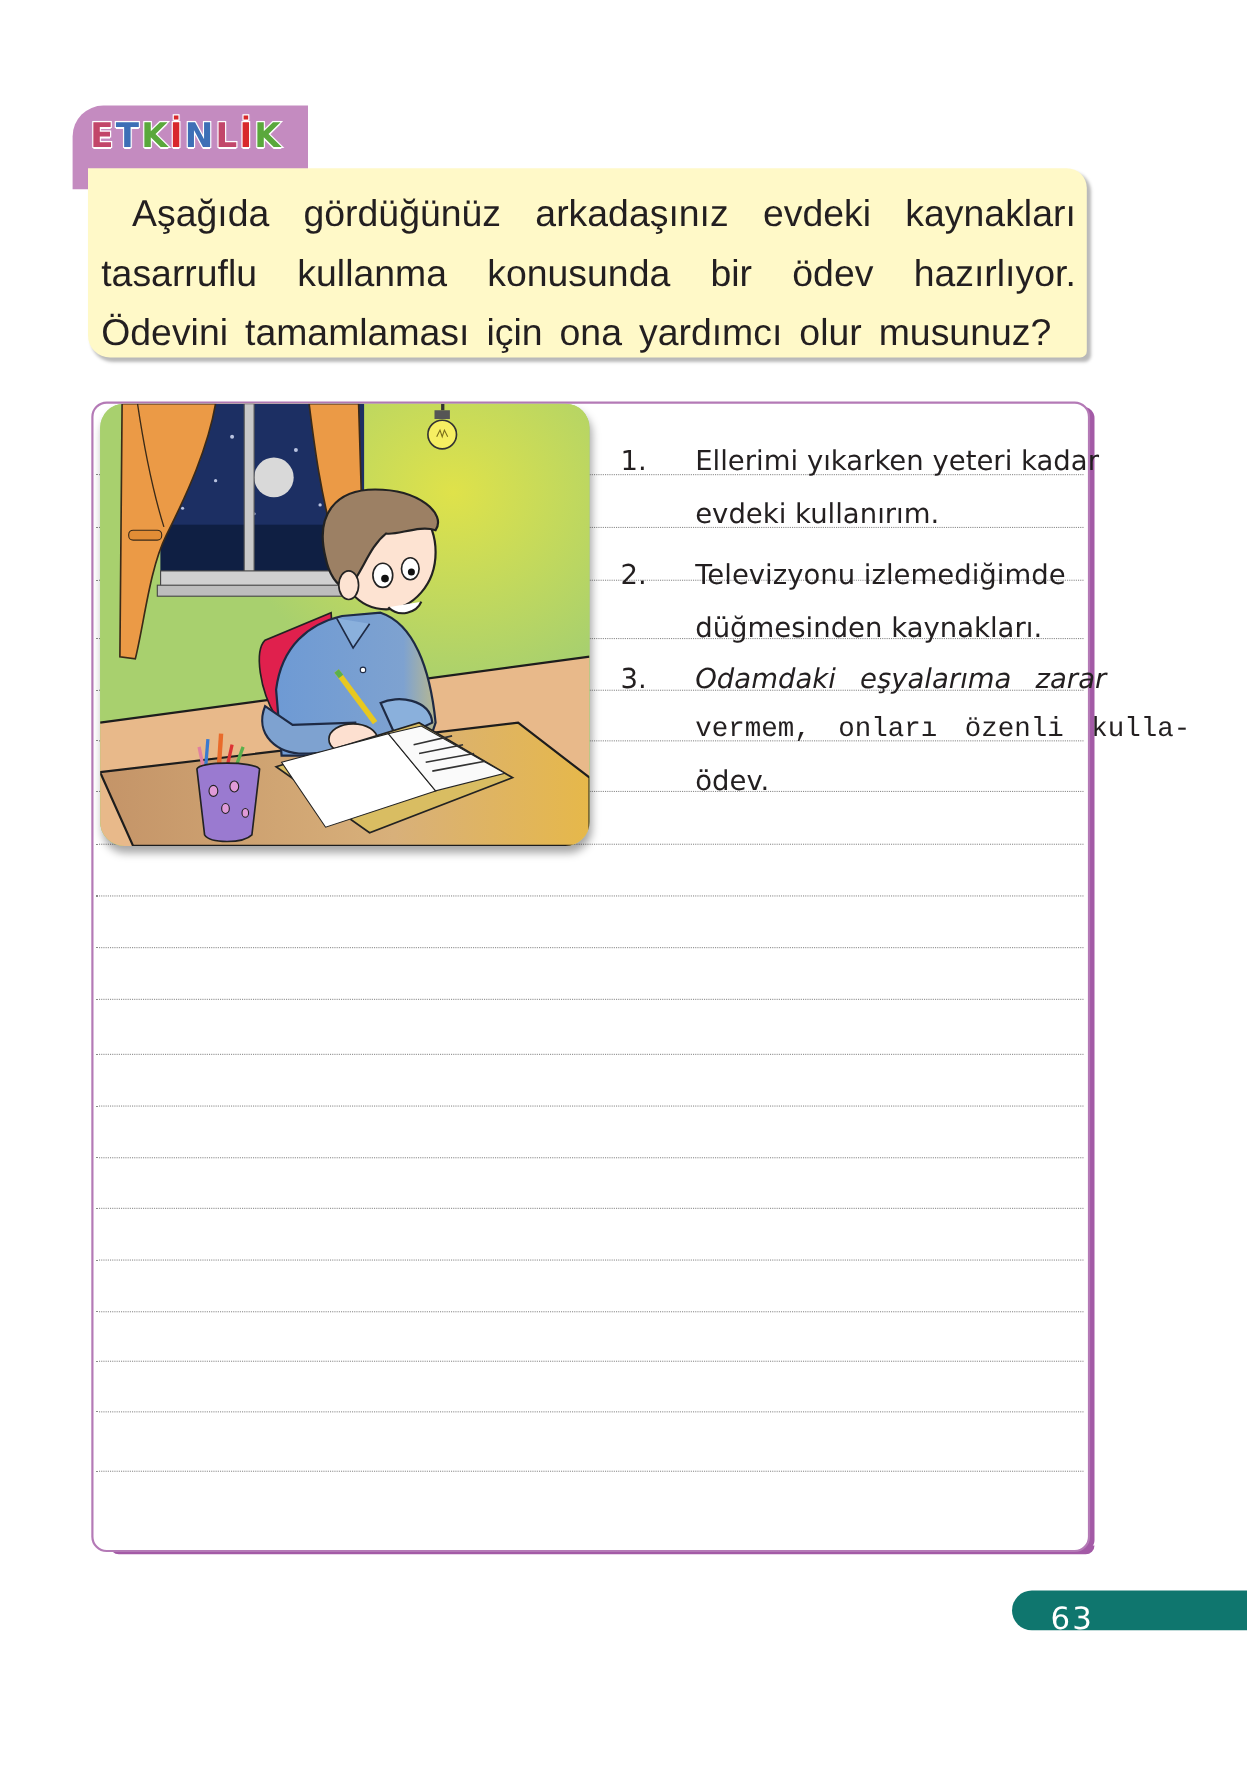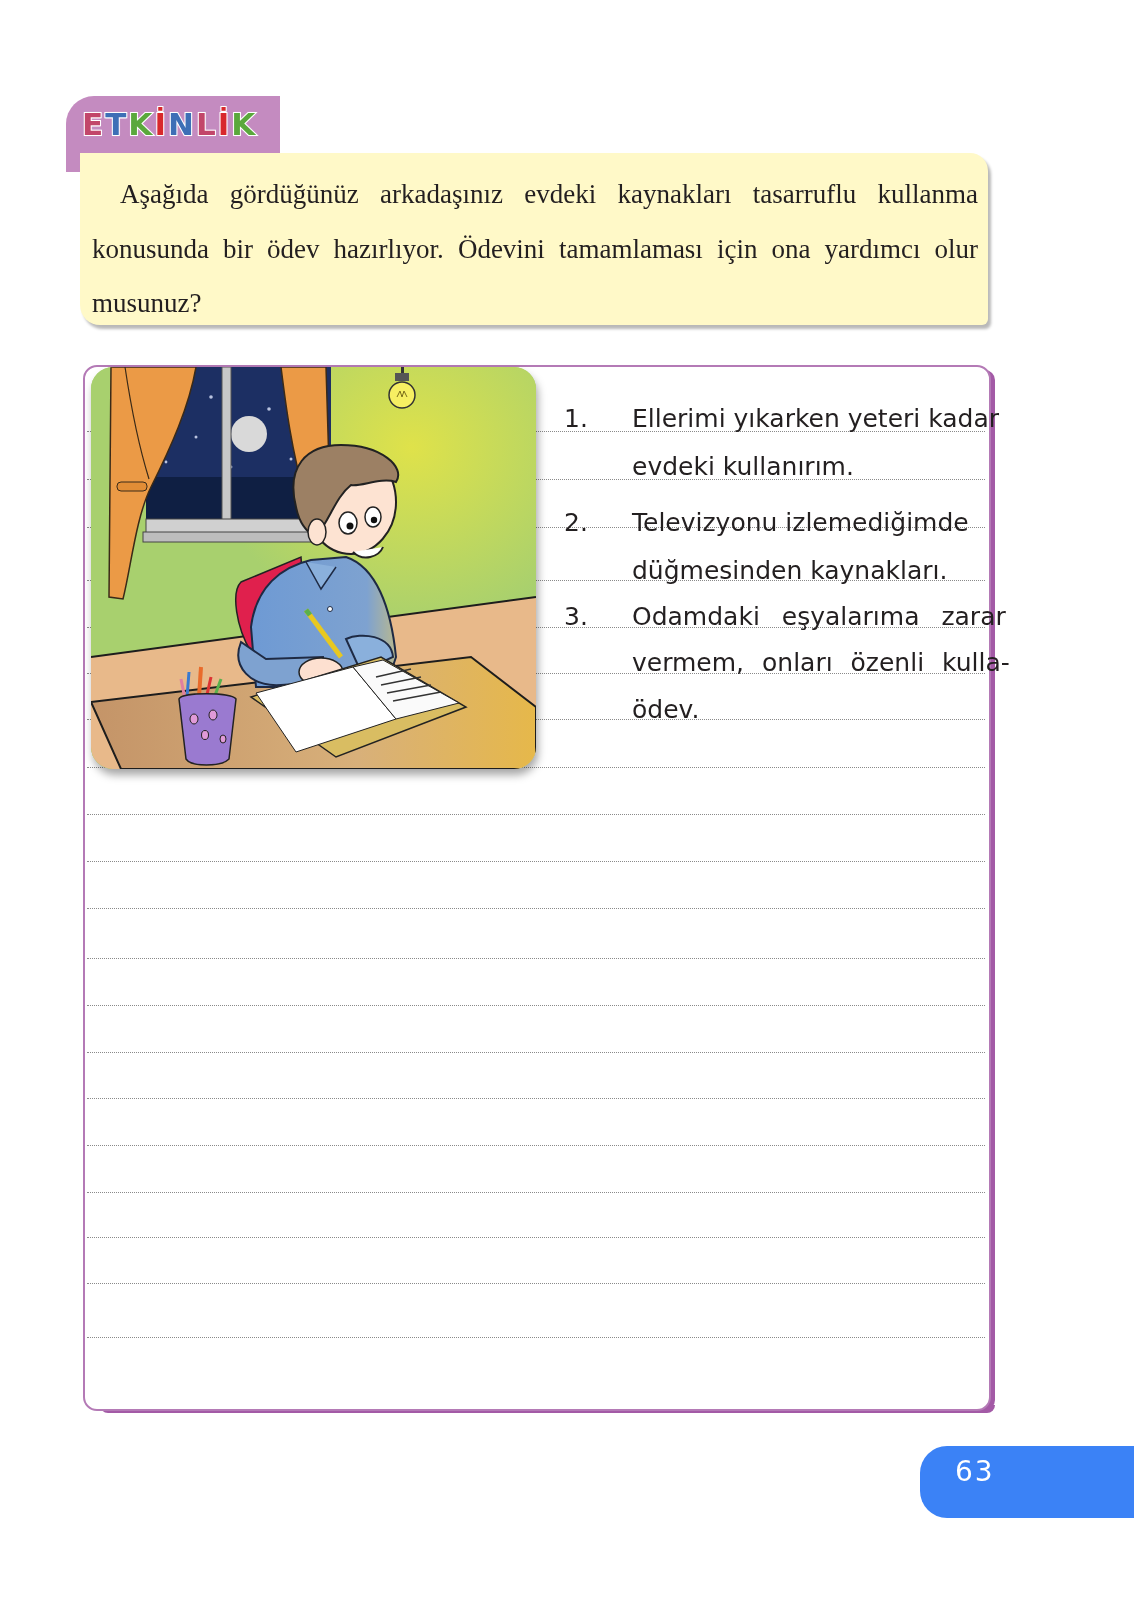--- a/index.html
+++ b/index.html
@@ -13,21 +13,21 @@
                font-family:"DejaVu Sans", sans-serif; font-weight:bold; font-size:31px;
                letter-spacing:1px; }
   .tab-title span { -webkit-text-stroke:2px #ffffff; paint-order:stroke fill;
                     text-shadow:0 0 2px #fff, 0 1px 0 #fff; }
 
   
   .instr { position:absolute; left:80px; top:153px; width:908px; height:172px;
            background:#fff9c8; border-radius:0 18px 6px 20px;
            box-shadow:3px 4px 3px rgba(0,0,0,0.28); }
   .instr p { margin:0; position:absolute; left:12px; right:10px; top:14px;
-             font-family:Liberation Serif, serif; font-size:27px; line-height:54.5px;
+             font-family:Liberation Sans, sans-serif; font-size:34px; line-height:54.5px;
              text-align:justify; text-align-last:left; word-spacing:6px; }
 
   
   .frame { position:absolute; left:83px; top:365px; width:904px; height:1042px;
            border:2px solid #b47ab6; border-radius:14px; background:#fff; }
   .frame-shadow-r { position:absolute; left:985px; top:370px; width:10px; height:1040px;
                     background:#a35aa6; border-radius:0 12px 12px 0; }
   .frame-shadow-b { position:absolute; left:100px; top:1405px; width:895px; height:8px;
                     background:#a35aa6; border-radius:0 0 12px 12px; }
 
@@ -40,22 +40,22 @@
            box-shadow:2px 6px 8px rgba(0,0,0,0.35); background:#a8d06e; }
 
   
   .list { position:absolute; left:564px; top:404px; width:400px;
           font-family:"DejaVu Sans", sans-serif; font-size:25px; color:#231f20; }
   .item { position:absolute; left:0; width:400px; }
   .item .num { position:absolute; left:0; }
   .item .line { position:absolute; left:40px; white-space:nowrap;margin-left:28px; }
 
   
-  .pageno { position:absolute; left:920px; top:1446px; width:214px; height:72px;
-            background:#3b82f6; border-radius:27px 0 0 27px; }
+  .pageno { position:absolute; left:920px; top:1446px; width:214px; height:36px;
+            background:#0f766e; border-radius:27px 0 0 27px; }
   .pageno span { position:absolute; left:35px; top:9px; color:#fff; font-size:28px;
                  letter-spacing:2px; font-family:"DejaVu Sans", sans-serif; }
 </style>
 </head>
 <body>
 
 <div class="tab">
   <div class="tab-title">
     <span style="color:#c2466a">E</span>
     <span style="color:#3d6fb6">T</span>
@@ -217,21 +217,21 @@
     <span class="line" style="top:0px">Ellerimi yıkarken yeteri kadar</span>
     <span class="line" style="top:48px">evdeki kullanırım.</span>
   </div>
   <div class="item" style="top:104px">
     <span class="num">2.</span>
     <span class="line" style="top:0px">Televizyonu izlemediğimde</span>
     <span class="line" style="top:48px">düğmesinden kaynakları.</span>
   </div>
   <div class="item" style="top:198px">
     <span class="num">3.</span>
-    <span class="line" style="top:0px; word-spacing:14px;">Odamdaki eşyalarıma zarar</span>
-    <span class="line" style="top:46px; word-spacing:10px;">vermem, onları özenli kulla-</span>
+    <span class="line" style="top:0px; word-spacing:14px;font-style:italic;">Odamdaki eşyalarıma zarar</span>
+    <span class="line" style="top:46px; word-spacing:10px;font-family:Liberation Mono, monospace;">vermem, onları özenli kulla-</span>
     <span class="line" style="top:93px">ödev.</span>
   </div>
 </div>
 
 <div class="pageno">
   <span>63</span>
 </div>
 
 </body></html>

